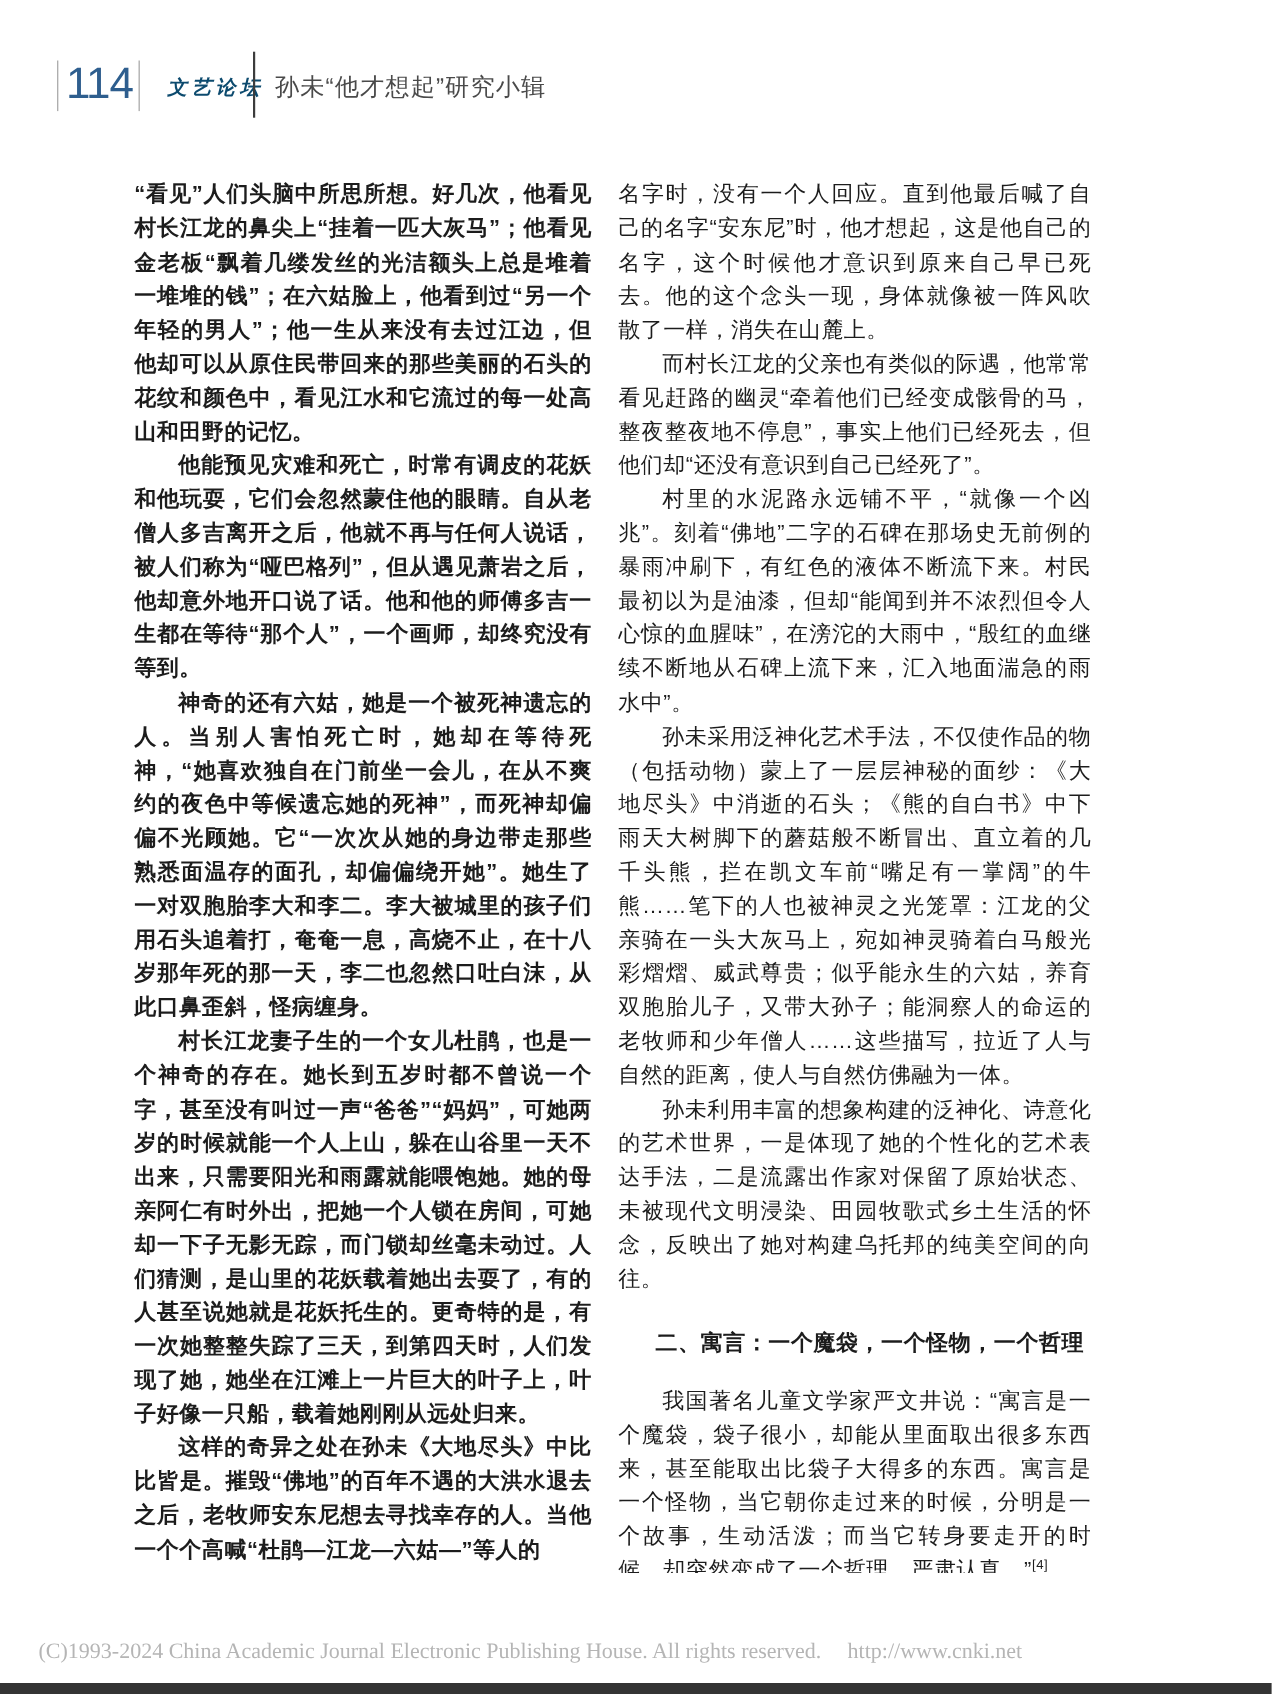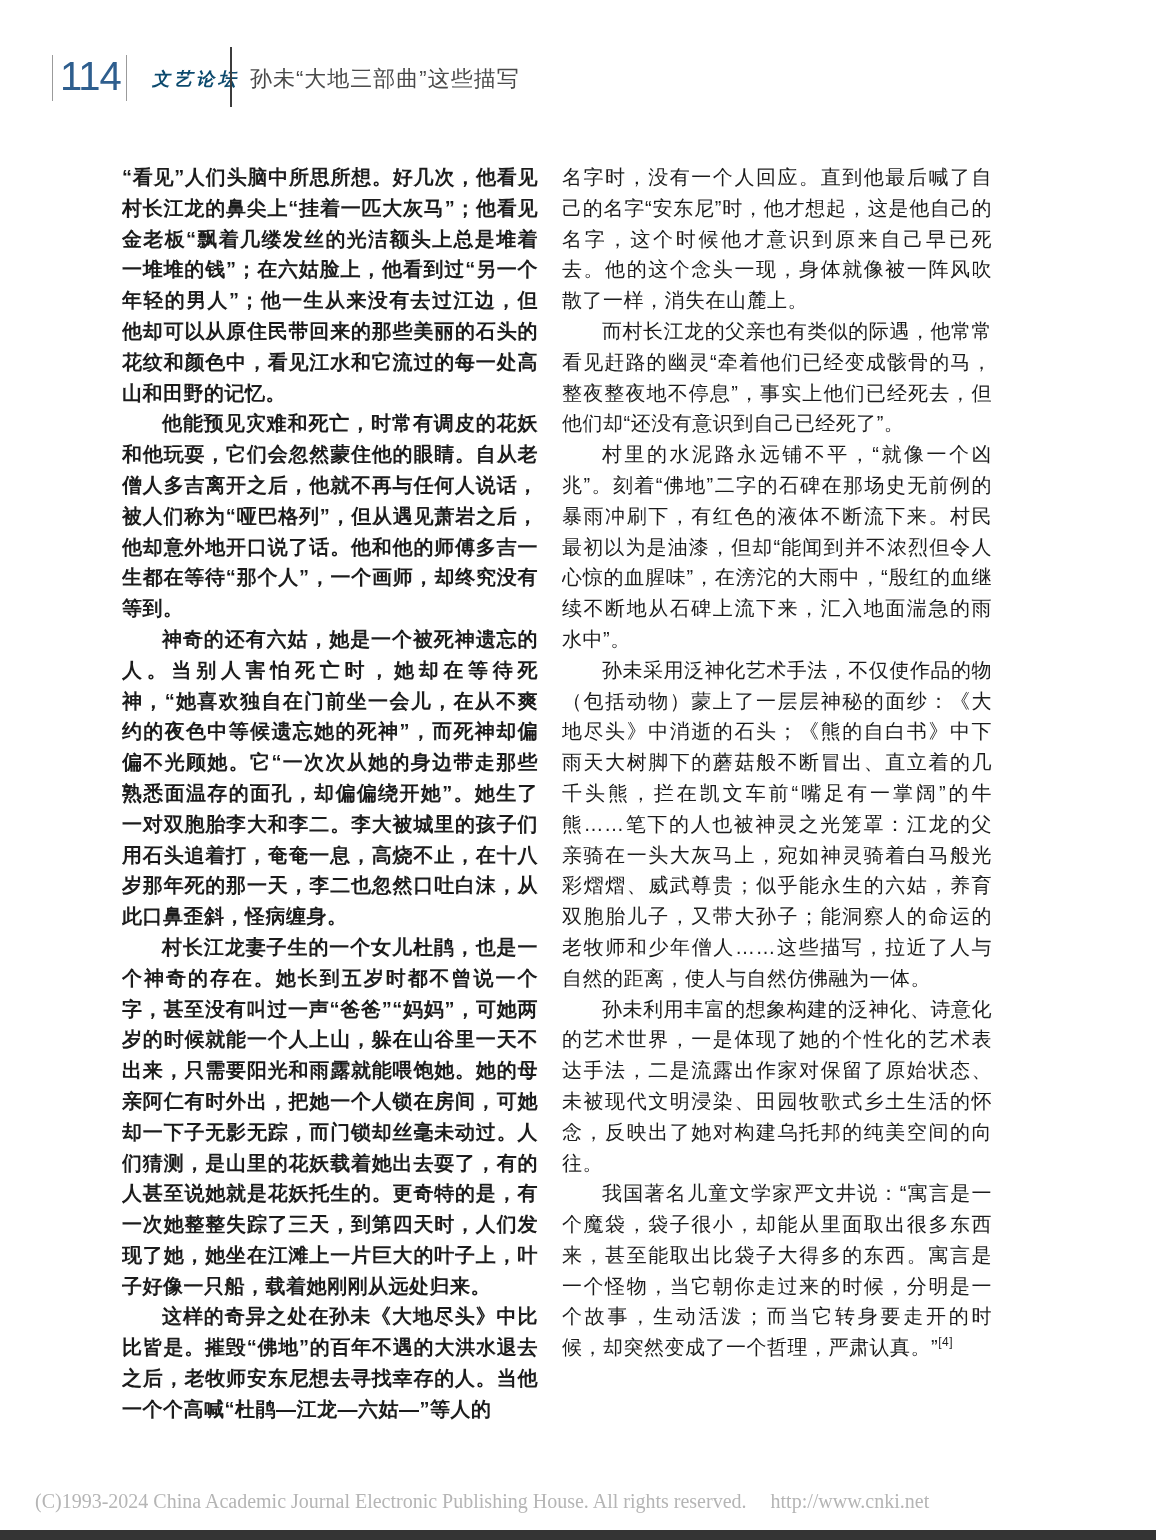--- a/index.html
+++ b/index.html
@@ -79,36 +79,37 @@
 </head>
 <body>
 
 <div class="page">
 
   <div class="hdr-rule rule-1"></div>
   <div class="page-number">114</div>
   <div class="hdr-rule rule-2"></div>
   <div class="journal-name">文艺论坛</div>
   <div class="hdr-rule rule-3"></div>
-  <div class="issue-title">孙未“大地三部曲”这些描写</div>
+  <div class="issue-title">孙未“他才想起”研究小辑</div>
 
   <div class="column col-left">
     <p>“看见”人们头脑中所思所想。好几次，他看见村长江龙的鼻尖上“挂着一匹大灰马”；他看见金老板“飘着几缕发丝的光洁额头上总是堆着一堆堆的钱”；在六姑脸上，他看到过“另一个年轻的男人”；他一生从来没有去过江边，但他却可以从原住民带回来的那些美丽的石头的花纹和颜色中，看见江水和它流过的每一处高山和田野的记忆。</p>
     <p class="indent">他能预见灾难和死亡，时常有调皮的花妖和他玩耍，它们会忽然蒙住他的眼睛。自从老僧人多吉离开之后，他就不再与任何人说话，被人们称为“哑巴格列”，但从遇见萧岩之后，他却意外地开口说了话。他和他的师傅多吉一生都在等待“那个人”，一个画师，却终究没有等到。</p>
     <p class="indent">神奇的还有六姑，她是一个被死神遗忘的人。当别人害怕死亡时，她却在等待死神，“她喜欢独自在门前坐一会儿，在从不爽约的夜色中等候遗忘她的死神”，而死神却偏偏不光顾她。它“一次次从她的身边带走那些熟悉面温存的面孔，却偏偏绕开她”。她生了一对双胞胎李大和李二。李大被城里的孩子们用石头追着打，奄奄一息，高烧不止，在十八岁那年死的那一天，李二也忽然口吐白沫，从此口鼻歪斜，怪病缠身。</p>
     <p class="indent">村长江龙妻子生的一个女儿杜鹃，也是一个神奇的存在。她长到五岁时都不曾说一个字，甚至没有叫过一声“爸爸”“妈妈”，可她两岁的时候就能一个人上山，躲在山谷里一天不出来，只需要阳光和雨露就能喂饱她。她的母亲阿仁有时外出，把她一个人锁在房间，可她却一下子无影无踪，而门锁却丝毫未动过。人们猜测，是山里的花妖载着她出去耍了，有的人甚至说她就是花妖托生的。更奇特的是，有一次她整整失踪了三天，到第四天时，人们发现了她，她坐在江滩上一片巨大的叶子上，叶子好像一只船，载着她刚刚从远处归来。</p>
     <p class="indent">这样的奇异之处在孙未《大地尽头》中比比皆是。摧毁“佛地”的百年不遇的大洪水退去之后，老牧师安东尼想去寻找幸存的人。当他一个个高喊“杜鹃—江龙—六姑—”等人的</p>
   </div>
 
   <div class="column col-right">
     <p>名字时，没有一个人回应。直到他最后喊了自己的名字“安东尼”时，他才想起，这是他自己的名字，这个时候他才意识到原来自己早已死去。他的这个念头一现，身体就像被一阵风吹散了一样，消失在山麓上。</p>
     <p class="indent">而村长江龙的父亲也有类似的际遇，他常常看见赶路的幽灵“牵着他们已经变成骸骨的马，整夜整夜地不停息”，事实上他们已经死去，但他们却“还没有意识到自己已经死了”。</p>
     <p class="indent">村里的水泥路永远铺不平，“就像一个凶兆”。刻着“佛地”二字的石碑在那场史无前例的暴雨冲刷下，有红色的液体不断流下来。村民最初以为是油漆，但却“能闻到并不浓烈但令人心惊的血腥味”，在滂沱的大雨中，“殷红的血继续不断地从石碑上流下来，汇入地面湍急的雨水中”。</p>
     <p class="indent">孙未采用泛神化艺术手法，不仅使作品的物（包括动物）蒙上了一层层神秘的面纱：《大地尽头》中消逝的石头；《熊的自白书》中下雨天大树脚下的蘑菇般不断冒出、直立着的几千头熊，拦在凯文车前“嘴足有一掌阔”的牛熊……笔下的人也被神灵之光笼罩：江龙的父亲骑在一头大灰马上，宛如神灵骑着白马般光彩熠熠、威武尊贵；似乎能永生的六姑，养育双胞胎儿子，又带大孙子；能洞察人的命运的老牧师和少年僧人……这些描写，拉近了人与自然的距离，使人与自然仿佛融为一体。</p>
     <p class="indent">孙未利用丰富的想象构建的泛神化、诗意化的艺术世界，一是体现了她的个性化的艺术表达手法，二是流露出作家对保留了原始状态、未被现代文明浸染、田园牧歌式乡土生活的怀念，反映出了她对构建乌托邦的纯美空间的向往。</p>
+    <p class="section-heading">二、寓言：一个魔袋，一个怪物，一个哲理</p>
     <p class="indent"><span>我国著名儿童文学家严文井说：“寓言是一个魔袋，袋子很小，却能从里面取出很多东西来，甚至能取出比袋子大得多的东西。寓言是一个怪物，当它朝你走过来的时候，分明是一个故事，生动活泼；而当它转身要走开的时候，却突然变成了一个哲理，严肃认真。”</span><sup class="footnote">[4]</sup></p>
 
   </div>
 
   <div class="footer-line">
     <span>(C)1993-2024 China Academic Journal Electronic Publishing House. All rights reserved.</span><span class="site-url">http://www.cnki.net</span>
   </div>
   <div class="bottom-bar"></div>
 
 </div>

